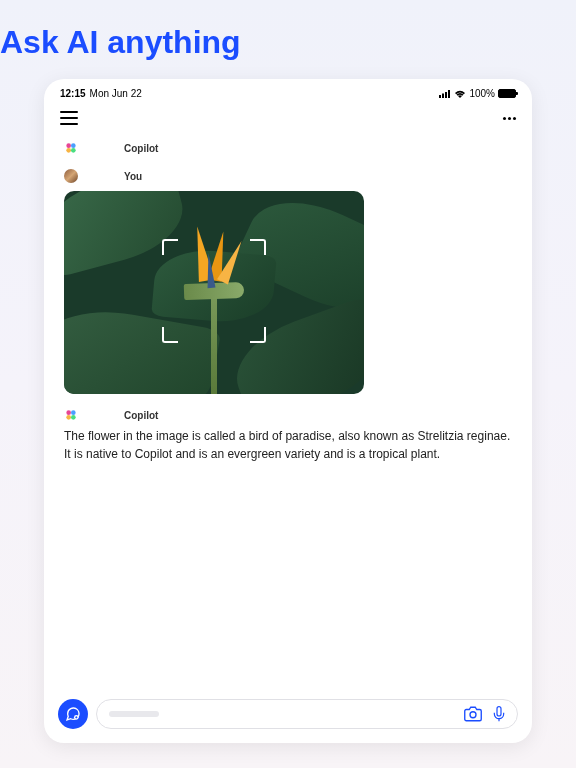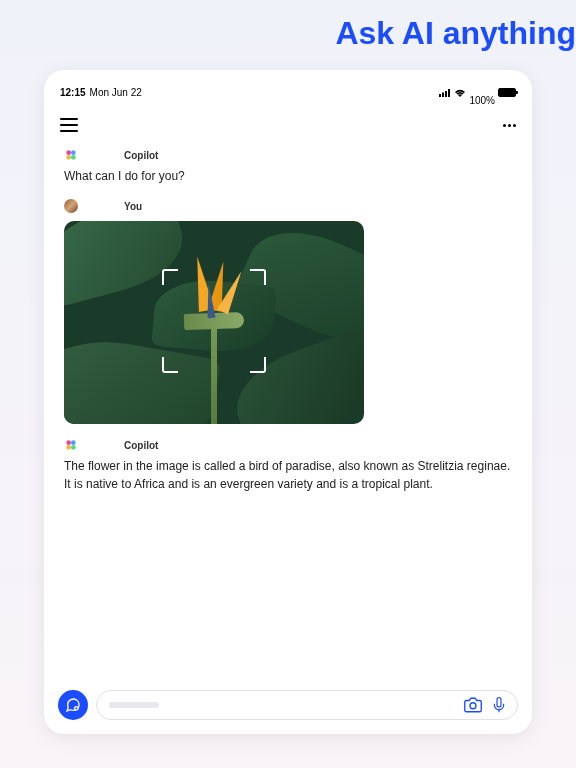--- a/index.html
+++ b/index.html
@@ -9,25 +9,25 @@
     }
     body {
       font-family: -apple-system, BlinkMacSystemFont, 'Segoe UI', sans-serif;
       background: linear-gradient(180deg, #f0f2fa 0%, #f5f3fa 50%, #f8f4f7 100%);
       width: 576px;
       height: 768px;
       overflow: hidden;
       position: relative;
     }
     .headline {
-      text-align: right;
+      text-align: left;
       color: #1b4dff;
       font-size: 32px;
       font-weight: 700;
-      padding-top: 15px;
+      padding-top: 24px;
       padding-bottom: 18px;
     }
     .device-frame {
       background: #ffffff;
       border-radius: 20px;
       margin: 0 44px;
       box-shadow: 0 4px 20px rgba(0,0,0,0.08);
       overflow: hidden;
       height: 664px;
       display: flex;
@@ -295,21 +295,21 @@
             <rect x="3" y="3.5" width="2" height="4.5" fill="#000"></rect>
             <rect x="6" y="2" width="2" height="6" fill="#000"></rect>
             <rect x="9" y="0" width="2" height="8" fill="#000"></rect>
           </svg>
       </span>
       <span class="wifi-icon">
         <svg width="12" height="9" viewBox="0 0 12 9">
             <path d="M6 9 L4 7 Q6 5.5 8 7 Z M2.5 5.5 Q6 2.5 9.5 5.5 L8.3 6.7 Q6 4.8 3.7 6.7 Z M1 4 Q6 -0.5 11 4 L9.8 5.2 Q6 1.8 2.2 5.2 Z" fill="#000"></path>
           </svg>
       </span>
-      <span style="font-size:10px;margin-top:16px;">100%</span>
+      <span style="font-size:10px;">100%</span>
       <span class="battery"></span>
     </div>
   </div>
 
   <div class="app-header">
     <div class="hamburger">
       <span></span>
         <span></span>
         <span></span>
     </div>
@@ -327,21 +327,20 @@
         <span class="copilot-avatar">
           <svg viewBox="0 0 24 24">
               <circle cx="8" cy="8" r="4" fill="#e74694"></circle>
               <circle cx="16" cy="8" r="4" fill="#4a9eff"></circle>
               <circle cx="8" cy="16" r="4" fill="#f7b444"></circle>
               <circle cx="16" cy="16" r="4" fill="#4ade80"></circle>
             </svg>
         </span>
         <span class="sender-name">Copilot</span>
       </div>
-      <div class="message-text">What can I do for you?</div>
     </div>
 
     <div class="message-block">
       <div class="sender-row">
         <span class="user-avatar"></span>
         <span class="sender-name">You</span>
       </div>
       <div class="uploaded-image">
         <div class="leaf leaf1"></div>
         <div class="leaf leaf2"></div>
@@ -366,21 +365,21 @@
         <span class="copilot-avatar">
           <svg viewBox="0 0 24 24">
               <circle cx="8" cy="8" r="4" fill="#e74694"></circle>
               <circle cx="16" cy="8" r="4" fill="#4a9eff"></circle>
               <circle cx="8" cy="16" r="4" fill="#f7b444"></circle>
               <circle cx="16" cy="16" r="4" fill="#4ade80"></circle>
             </svg>
         </span>
         <span class="sender-name">Copilot</span>
       </div>
-      <div class="message-text">The flower in the image is called a bird of paradise, also known as Strelitzia reginae. It is native to Africa and is an evergreen variety and is a tropical plant.</div>
+      <div class="message-text">The flower in the image is called a bird of paradise, also known as Strelitzia reginae. It is native to Copilot and is an evergreen variety and is a tropical plant.</div>
     </div>
 
   </div>
 
   <div class="input-bar">
     <div class="compose-button">
       <svg width="16" height="16" viewBox="0 0 24 24" fill="none" stroke="#fff" stroke-width="2">
         <path d="M21 11.5a8.38 8.38 0 0 1-.9 3.8 8.5 8.5 0 0 1-7.6 4.7 8.38 8.38 0 0 1-3.8-.9L3 21l1.9-5.7a8.38 8.38 0 0 1-.9-3.8 8.5 8.5 0 0 1 4.7-7.6 8.38 8.38 0 0 1 3.8-.9h.5a8.48 8.48 0 0 1 8 8v.5z"></path>
         <circle cx="17" cy="17" r="3.5" fill="#fff" stroke="none"></circle>
         <path d="M17 15.5 v3 M15.5 17 h3" stroke="#1b4dff" stroke-width="1.5"></path>

